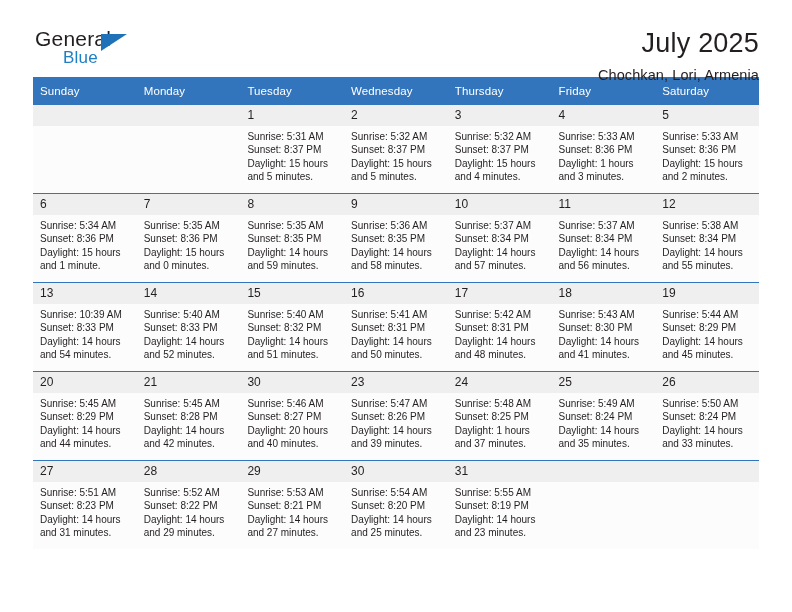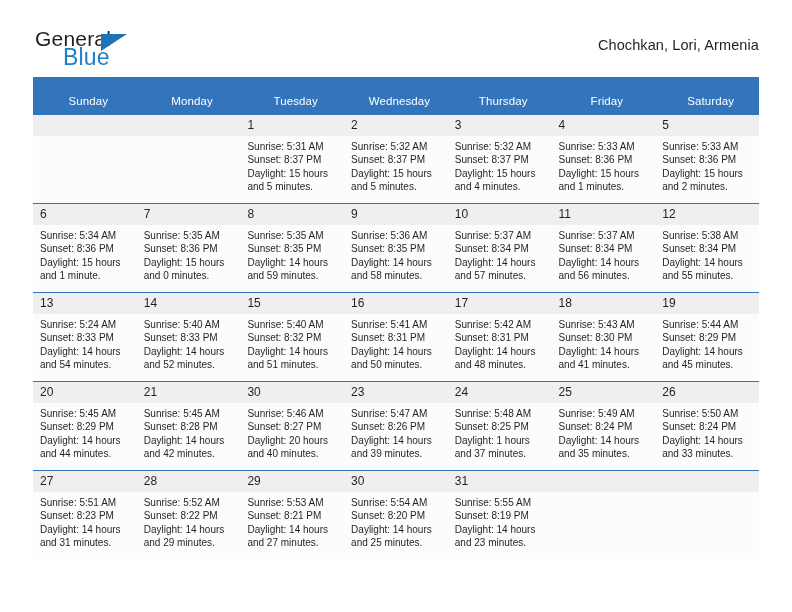--- a/index.html
+++ b/index.html
@@ -38,21 +38,21 @@
     padding-left: 2px;
   }
   .brand-general {
     font-size: 21px;
     letter-spacing: 0.2px;
     color: #231f20;
     line-height: 22px;
     display: block;
   }
   .brand-blue {
-    font-size: 23px;
+    font-size: 17px;
     letter-spacing: 0.2px;
     color: #1f7fc4;
     line-height: 21px;
     display: block;
     margin-left: 28px;
     margin-top: -3px;
   }
   .brand-triangle {
     position: absolute;
     left: 68px;
@@ -87,22 +87,22 @@
     width: 726px;
     border-collapse: collapse;
     table-layout: fixed;
     margin-top: 3px;
   }
   .calendar th {
     background: #3275bc;
     color: #ffffff;
     font-weight: normal;
     font-size: 11.5px;
-    text-align: center;
-    padding: 15px 0 5px 7px;
+    text-align: left;
+    padding: 5px 0 5px 7px;
     height: 18px;
     letter-spacing: 0.1px;
   }
   .calendar td {
     vertical-align: top;
     padding: 0;
     border-top: 1.5px solid #3275bc;
     background: #fcfcfc;
     height: 76px;
   }
@@ -141,20 +141,21 @@
 
 <div class="page">
 
   <div class="topbar">
     <div class="brand">
       <span class="brand-general">General</span>
       <span class="brand-triangle"></span>
       <span class="brand-blue">Blue</span>
     </div>
     <div class="titles">
+      <div class="cal-title">July 2025</div>
       <div class="cal-subtitle">Chochkan, Lori, Armenia</div>
     </div>
   </div>
 
   <table class="calendar">
     <thead>
       <tr id="weekday-row">
           <th>Sunday</th>
           <th>Monday</th>
           <th>Tuesday</th>
@@ -205,21 +206,21 @@
                 <div>Daylight: 15 hours and 4 minutes.</div>
               </div>
             </div>
           </td>
           <td>
             <div class="cell">
               <div class="daynum">4</div>
               <div class="details">
                 <div>Sunrise: 5:33 AM</div>
                 <div>Sunset: 8:36 PM</div>
-                <div>Daylight: 15 hours and 1 minutes.</div>
+                <div>Daylight: 1 hours and 3 minutes.</div>
               </div>
             </div>
           </td>
           <td>
             <div class="cell">
               <div class="daynum">5</div>
               <div class="details">
                 <div>Sunrise: 5:33 AM</div>
                 <div>Sunset: 8:36 PM</div>
                 <div>Daylight: 15 hours and 2 minutes.</div>
@@ -297,21 +298,21 @@
                 <div>Daylight: 14 hours and 55 minutes.</div>
               </div>
             </div>
           </td>
         </tr>
         <tr class="week-row">
           <td>
             <div class="cell">
               <div class="daynum">13</div>
               <div class="details">
-                <div>Sunrise: 5:24 AM</div>
+                <div>Sunrise: 10:39 AM</div>
                 <div>Sunset: 8:33 PM</div>
                 <div>Daylight: 14 hours and 54 minutes.</div>
               </div>
             </div>
           </td>
           <td>
             <div class="cell">
               <div class="daynum">14</div>
               <div class="details">
                 <div>Sunrise: 5:40 AM</div>

